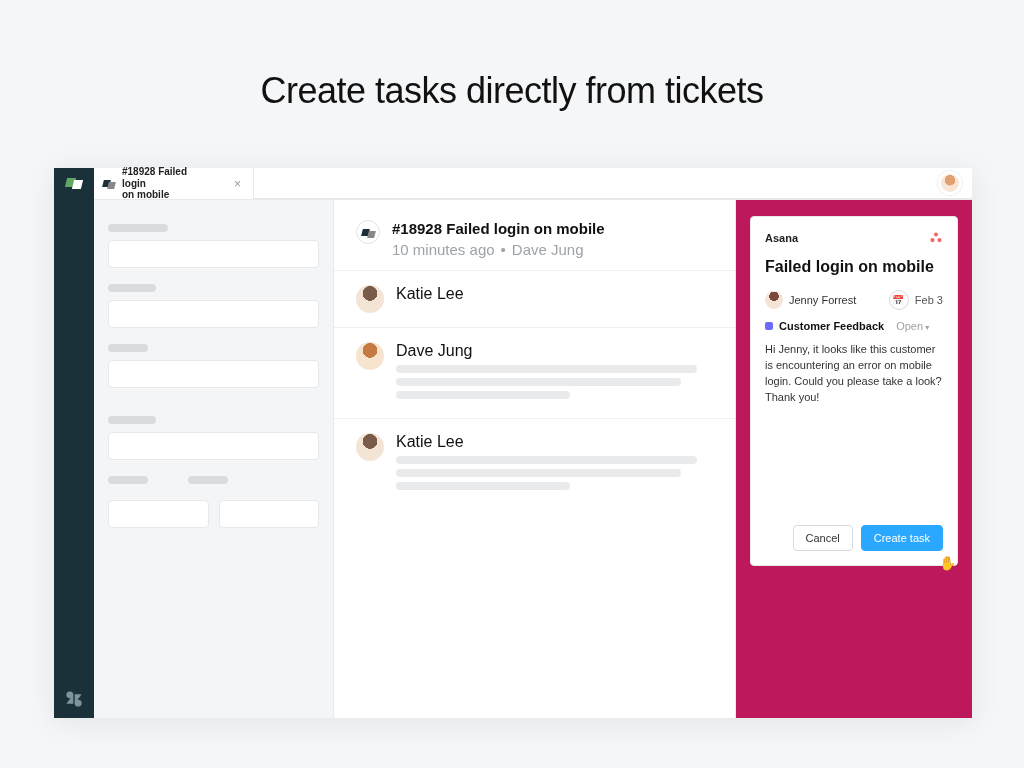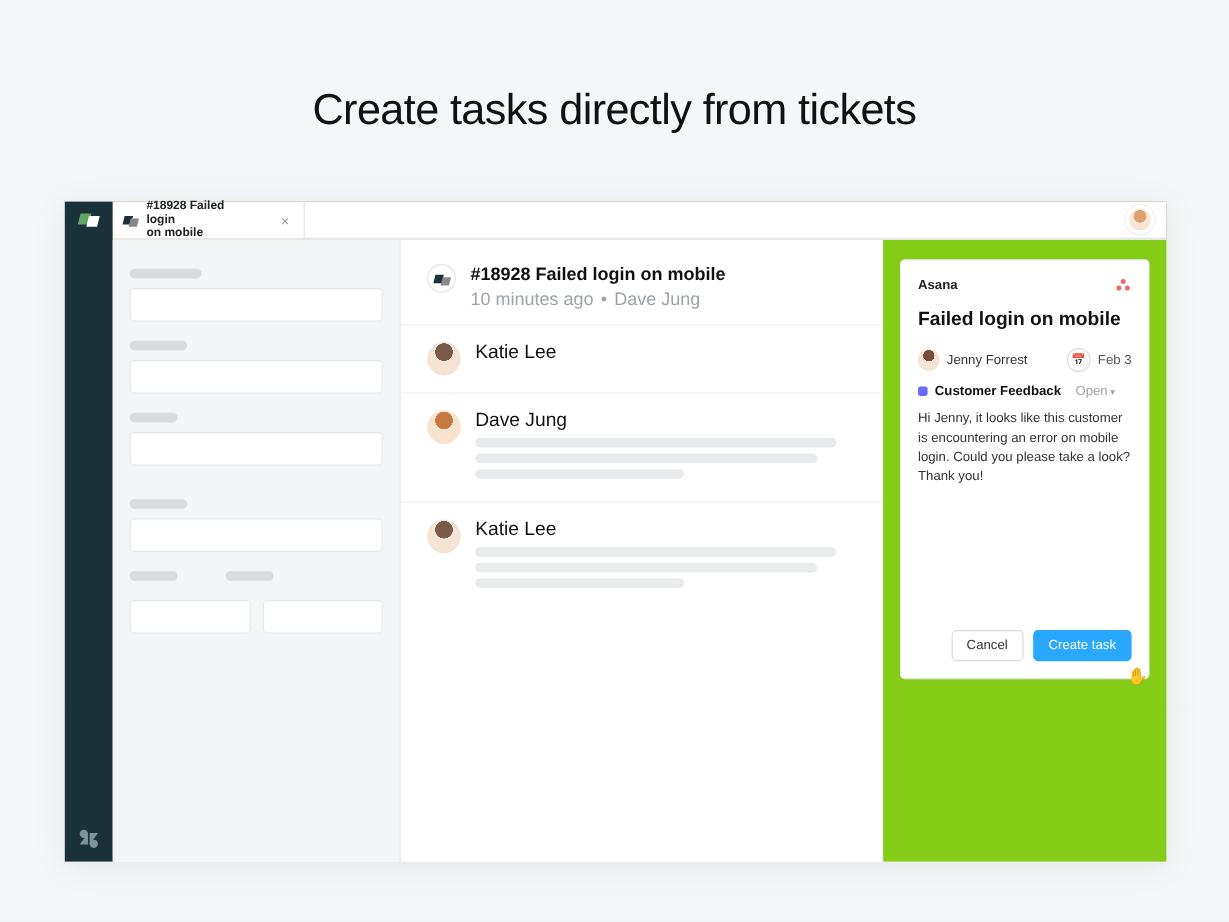--- a/index.html
+++ b/index.html
@@ -12,21 +12,21 @@
   
   .rail { position:absolute; left:0; top:0; bottom:0; width:40px; background:#1a313a; }
   .rail-top { padding:6px; display:flex; flex-direction:column; align-items:center; gap:8px; }
   .rail-logo { width:18px; height:18px; position:relative; }
   .rail-logo::before { content:""; position:absolute; width:9px; height:9px; background:#5fa864; transform:skewX(-14deg); left:1px; top:4px; }
   .rail-logo::after { content:""; position:absolute; width:9px; height:9px; background:#fff; transform:skewX(-14deg); left:8px; top:6px; }
   .rail-bottom { position:absolute; bottom:10px; left:0; right:0; display:flex; justify-content:center; }
   .zd-glyph { width:18px; height:18px; }
 
   
-  .tabbar { position:absolute; left:40px; top:0; right:0; height:32px; background:#4d7c0f; display:flex; align-items:stretch; border-bottom:1px solid #e6e8ea; }
+  .tabbar { position:absolute; left:40px; top:0; right:0; height:32px; background:#fca5a5; display:flex; align-items:stretch; border-bottom:1px solid #e6e8ea; }
   .tab { display:flex; align-items:center; gap:6px; background:#fff; padding:0 8px; min-width:160px; border-right:1px solid #e6e8ea; position:relative; }
   .tab .tab-ico { width:14px; height:14px; position:relative; }
   .tab .tab-ico::before { content:""; position:absolute; width:7px; height:7px; background:#1a313a; transform:skewX(-14deg); left:1px; top:3px; }
   .tab .tab-ico::after { content:""; position:absolute; width:7px; height:7px; background:#888; transform:skewX(-14deg); left:6px; top:5px; }
   .tab-text { font-size:10px; font-weight:700; color:#222; line-height:1.15; max-width:90px; }
   .tab-text .sub { display:block; font-weight:700; }
   .tab-close { margin-left:auto; color:#999; font-size:12px; cursor:pointer; padding:0 4px; }
   .searchbar { flex:1; background:#fff; margin:0; border-bottom:1px solid #e6e8ea; display:flex; align-items:center; justify-content:flex-end; padding-right:10px; }
   .avatar-top { width:24px; height:24px; border-radius:50%; background:radial-gradient(circle at 50% 35%, #e0a070 0 35%, #f7e6d5 36% 100%); border:3px solid #fff; box-shadow:0 0 0 1px #eee; }
 
@@ -59,21 +59,21 @@
   .av-dave  { background:radial-gradient(circle at 50% 30%, #c47a40 0 30%, #f7e4cf 31% 100%); }
   .msg-body { flex:1; }
   .msg-name { font-size:16px; font-weight:400; color:#111; margin-bottom:4px; }
   .msg-text { font-size:12px; color:#3d4247; line-height:1.45; max-width:300px; }
   .ph-line { height:8px; background:#e8eaec; border-radius:4px; margin:5px 0; }
   .ph-line.w95 { width:95%; }
   .ph-line.w90 { width:90%; }
   .ph-line.w55 { width:55%; }
 
   
-  .col-panel { width:236px; background:#84cc16; padding:16px 14px; }
+  .col-panel { width:236px; background:#be185d; padding:16px 14px; }
   .asana-card { background:#fff; border:1px solid #e6e8ea; border-radius:4px; padding:14px 14px 14px 14px; min-height:350px; display:flex; flex-direction:column; position:relative; }
   .asana-hdr { display:flex; align-items:center; justify-content:space-between; margin-bottom:12px; }
   .asana-name { font-size:11px; font-weight:600; color:#222; }
   .asana-logo { width:14px; height:14px; }
   .asana-title { font-size:16px; font-weight:700; color:#111; margin-bottom:14px; line-height:1.2; }
   .asana-row { display:flex; align-items:center; font-size:11px; color:#333; margin-bottom:10px; gap:8px; justify-content:space-between; }
   .asana-assignee { display:flex; align-items:center; gap:6px; }
   .asana-av { width:18px; height:18px; border-radius:50%; background:radial-gradient(circle at 50% 30%, #7a4a3a 0 30%, #f3e4d6 31% 100%); }
   .asana-date { display:flex; align-items:center; gap:6px; color:#555; }
   .cal-ico { width:20px; height:20px; border:1px solid #d7dadd; border-radius:50%; display:flex; align-items:center; justify-content:center; font-size:10px; color:#888; }

